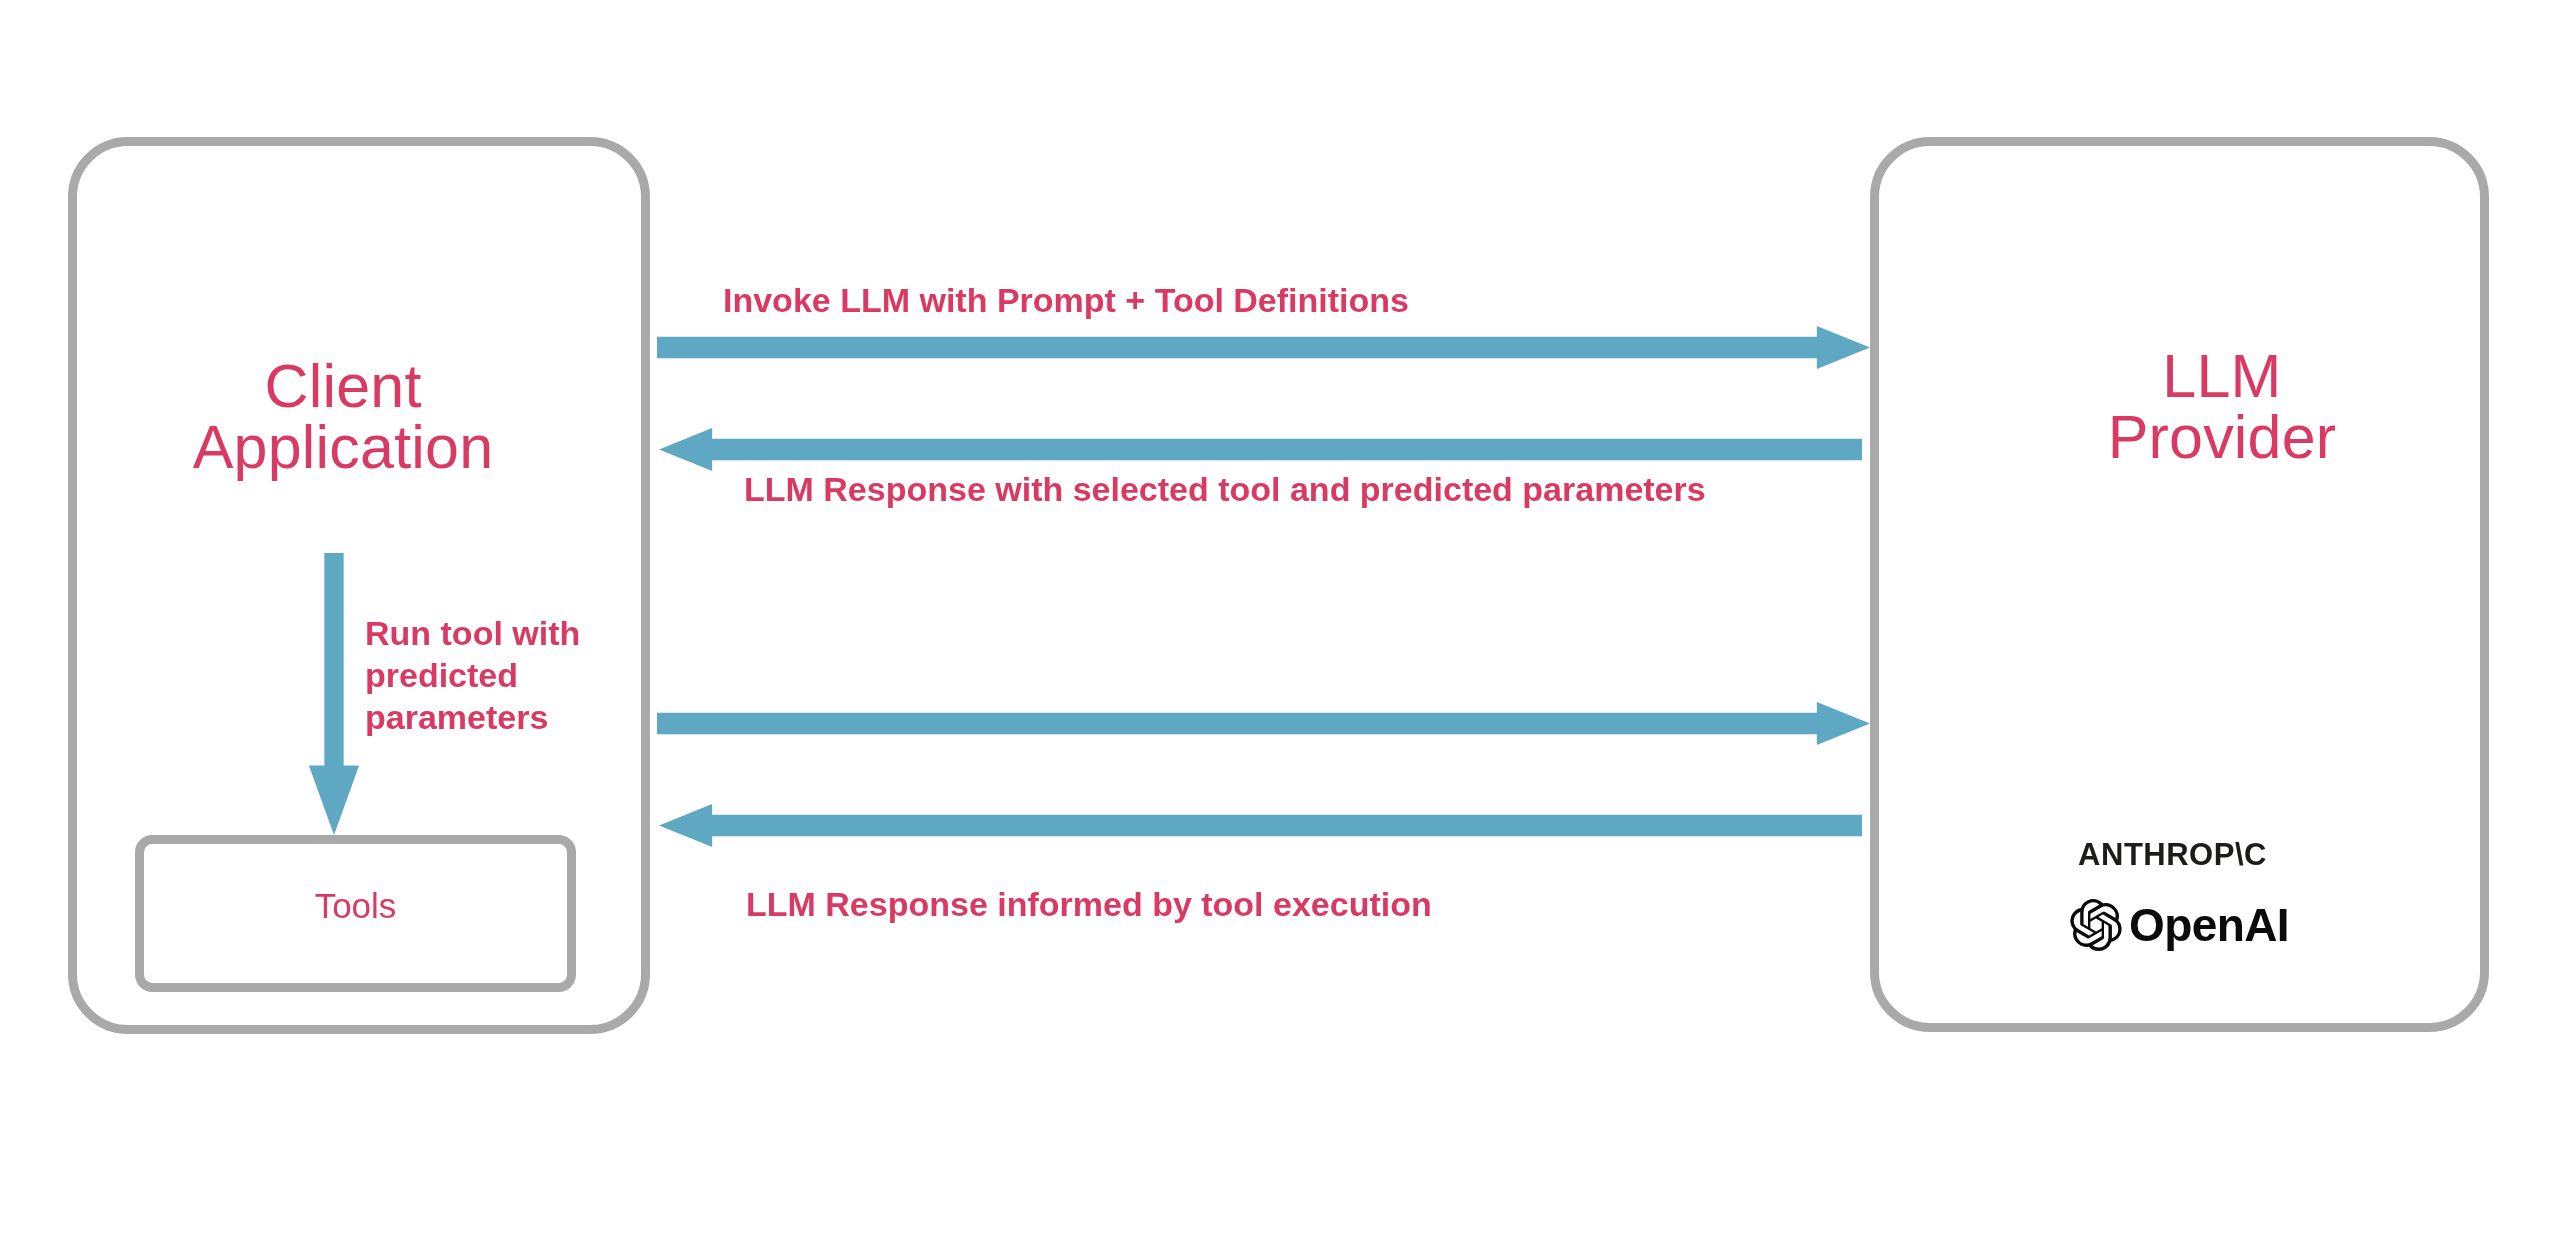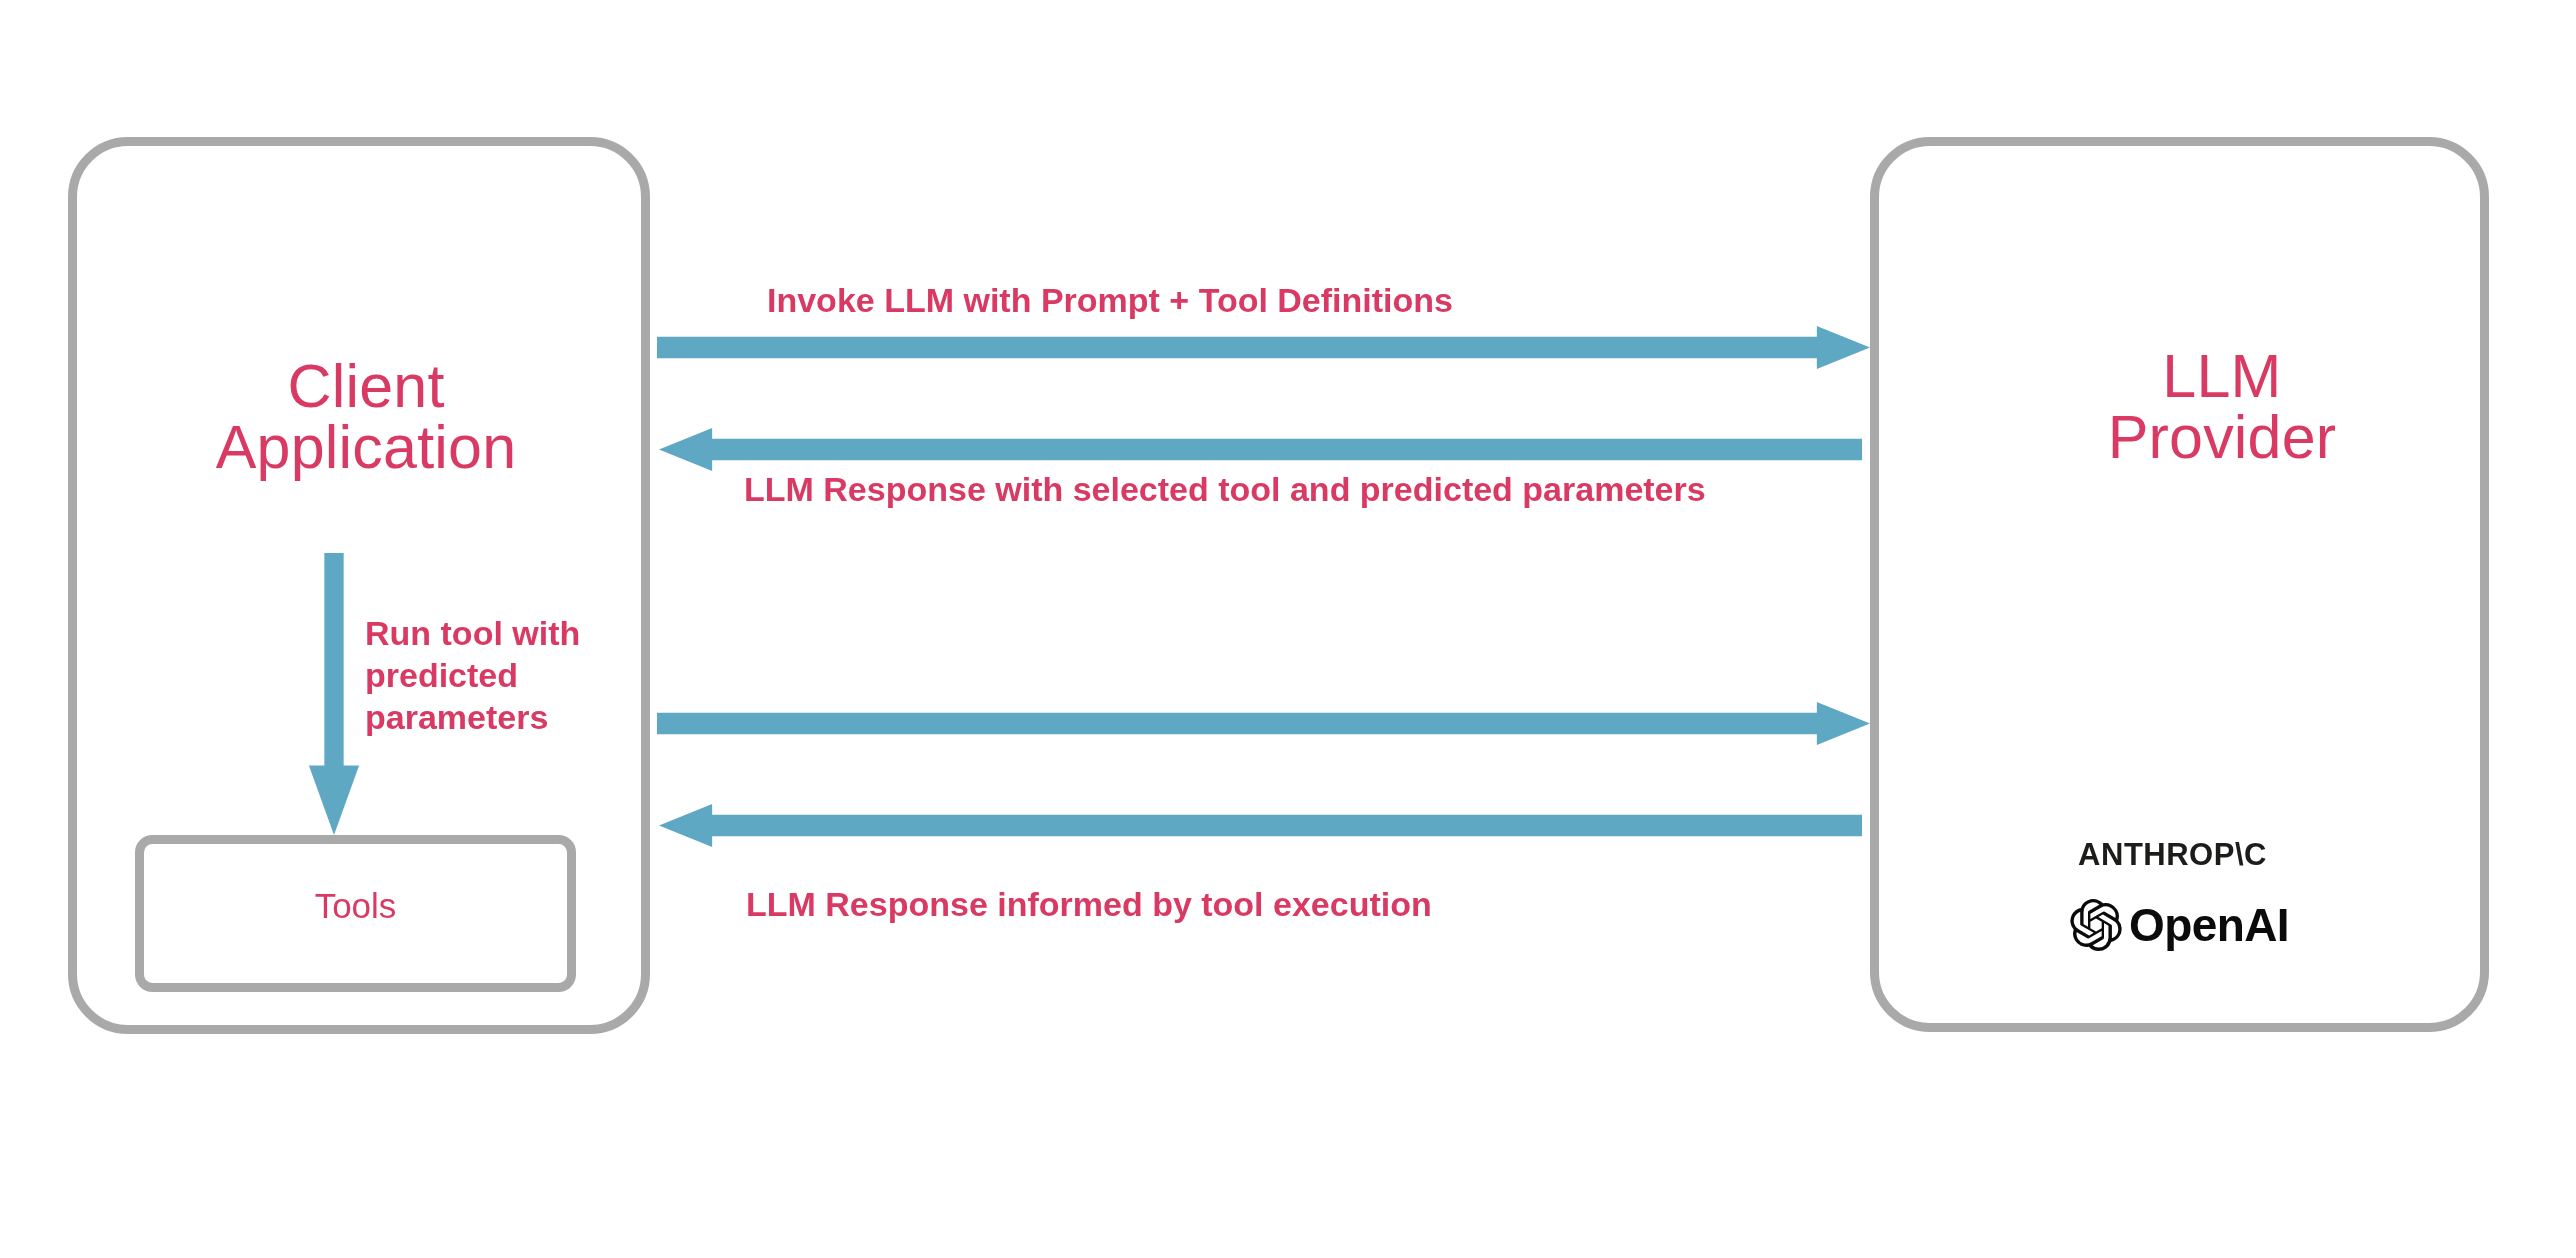--- a/index.html
+++ b/index.html
@@ -53,21 +53,21 @@
     position: absolute;
     color: #d93a63;
     font-size: 61px;
     line-height: 1.0;
     font-weight: 400;
     text-align: center;
     letter-spacing: 0.2px;
     white-space: pre-line;
   }
   #client-title {
-    left: 75px;
+    left: 52px;
     top: 356px;
     width: 582px;
   }
   #provider-title {
     left: 1870px;
     top: 346px;
     width: 704px;
   }
   #tools-label {
     position: absolute;
@@ -104,21 +104,21 @@
 
   
   .edge-label {
     position: absolute;
     color: #d93a63;
     font-size: 34px;
     font-weight: 700;
     line-height: 1.22;
     white-space: nowrap;
   }
-  #label-1 { left: 723px; top: 280px; margin-left: 44px; }
+  #label-1 { left: 723px; top: 280px; }
   #label-2 { left: 744px; top: 469px; }
   #label-3 { left: 723px; top: 657px; }
   #label-4 { left: 746px; top: 844px; margin-top: 40px; }
 
   #label-vertical {
     position: absolute;
     left: 365px;
     top: 612px;
     width: 261px;
     color: #d93a63;

